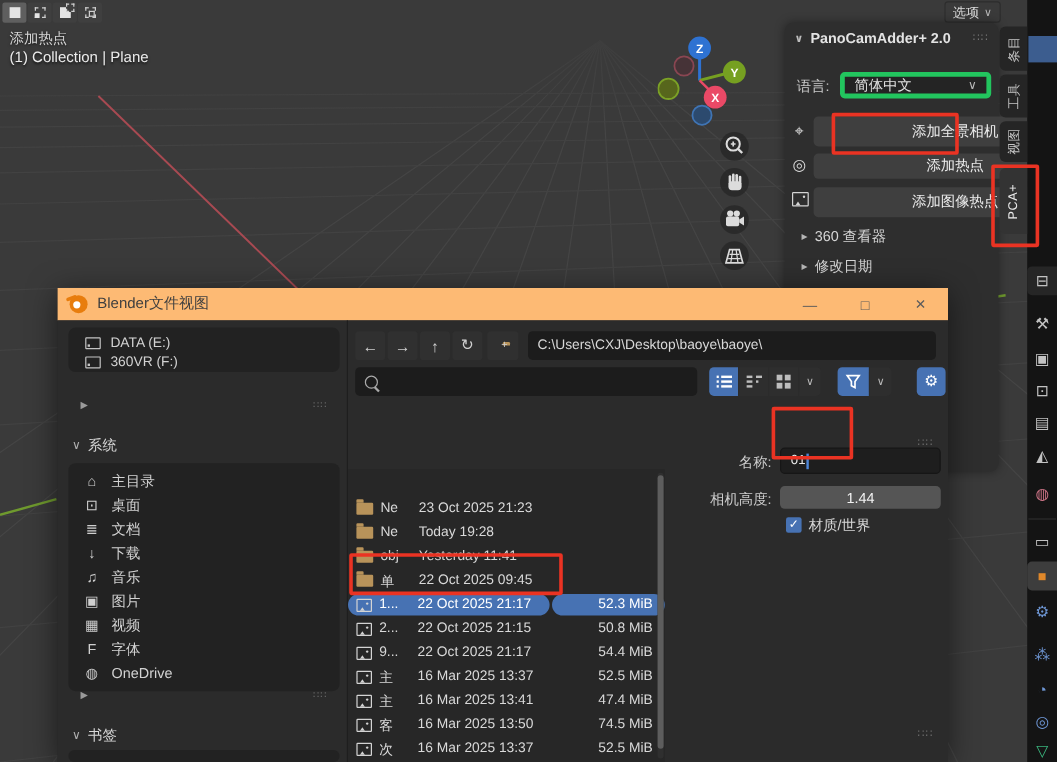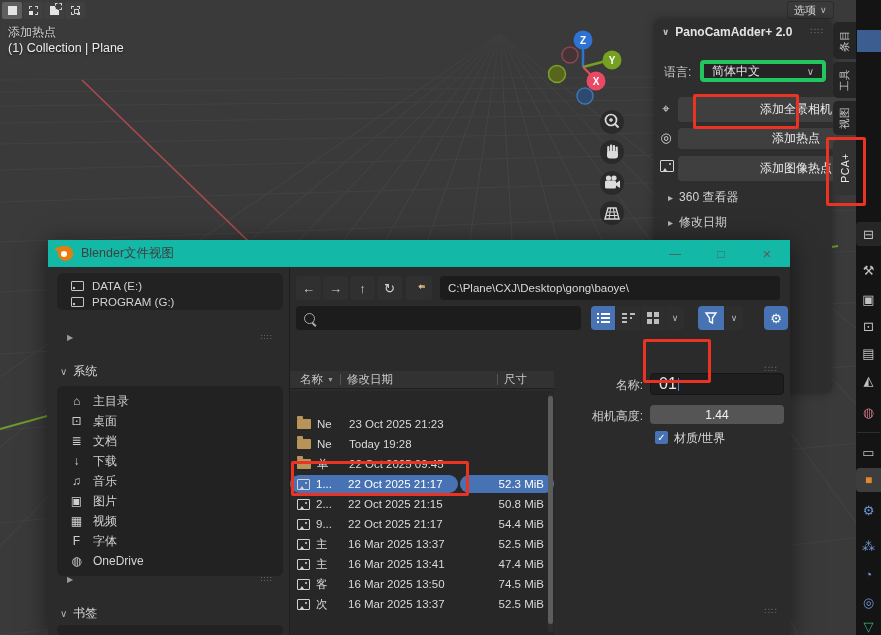--- a/index.html
+++ b/index.html
@@ -63,21 +63,21 @@
   .pt:nth-of-type(14){top:414px;}
   .tone-gray{color:#c2c2c2;}
   .tone-pink{color:#cf7588;}
   .tone-blue{color:#6e96d4;}
   .tone-green{color:#3ab37c;}
   .tone-orange{color:#e0882a;font-size:12px;}
   .pt-sep{left:857px;top:432px;width:23px;height:1px;background:#2e2e2e;}
 
   
   .dlg{left:48px;top:240px;width:742px;height:395px;background:#2a2a2a;box-shadow:0 4px 24px rgba(0,0,0,.55);}
-  .dlg-title{position:absolute;left:0;top:0;width:742px;height:27px;background:#14b8a6;display:flex;align-items:center;}
+  .dlg-title{position:absolute;left:0;top:0;width:742px;height:27px;background:#fdba74;display:flex;align-items:center;}
   .dlg-title .txt{color:#3f3f3f;font-size:12.5px;margin-left:8px;}
   .blogo{width:15px;height:15px;margin-left:10px;border-radius:50%;background:#e87d0d;position:relative;}
   .blogo::after{content:"";position:absolute;left:3px;top:5px;width:6px;height:6px;border-radius:50%;background:#fff;}
   .blogo::before{content:"";position:absolute;left:-3px;top:1px;width:9px;height:3px;border-radius:2px;background:#e87d0d;transform:rotate(-20deg);}
   .wctl{position:absolute;top:0;height:27px;width:30px;display:flex;align-items:center;justify-content:center;color:#5c5c5c;font-size:12px;}
   .dlg-body{position:absolute;left:0;top:27px;width:742px;height:368px;background:#2b2b2b;}
   .side-divider{position:absolute;left:241px;top:27px;width:1px;height:368px;background:#1e1e1e;}
 
   .sbox{position:absolute;left:9px;width:226px;background:#222222;border-radius:6px;}
   .srow{height:16px;display:flex;align-items:center;gap:8px;padding-left:12px;color:#d2d2d2;font-size:11.5px;}
@@ -118,21 +118,21 @@
   .frow.sel .seg1,.frow.sel .fsize{background:#4772b3;color:#fff;}
   .fold{width:14px;height:10px;background:#b8935a;border-radius:1px;position:relative;flex:none;}
   .fold::before{content:"";position:absolute;top:-3px;left:0;width:6px;height:3px;background:#b8935a;border-radius:1px 1px 0 0;}
   .imgic{width:13px;height:11px;border:1px solid #d4d4d4;border-radius:1px;position:relative;overflow:hidden;flex:none;box-sizing:border-box;}
   .imgic::before{content:"";position:absolute;left:0px;bottom:-3px;border:4px solid transparent;border-bottom:6px solid #d4d4d4;}
   .imgic::after{content:"";position:absolute;right:2px;top:2px;width:2px;height:2px;border-radius:50%;background:#d4d4d4;}
   .scroll{position:absolute;left:500px;top:127px;width:5px;height:238px;background:#2f2f2f;border-radius:3px;}
   .scroll .thumb{position:absolute;left:0;top:2px;width:5px;height:228px;background:#5d5d5d;border-radius:3px;}
 
   .plabel{position:absolute;color:#cccccc;font-size:12px;text-align:right;}
-  .namefield{position:absolute;left:602px;top:106px;width:134px;height:22px;background:#1e1e1e;border:1px solid #161616;border-radius:4px;color:#e8e8e8;font-size:16px;display:flex;align-items:center;padding-left:8px;box-sizing:border-box;}
+  .namefield{position:absolute;left:602px;top:106px;width:134px;height:22px;background:#1e1e1e;border:1px solid #161616;border-radius:4px;color:#e8e8e8;font-size:11px;display:flex;align-items:center;padding-left:8px;box-sizing:border-box;}
   .caret{width:1.5px;height:13px;background:#4e86d8;margin-left:1px;}
   .valfield{position:absolute;left:602px;top:138px;width:134px;height:19px;background:#555555;border-radius:4px;color:#f2f2f2;font-size:12px;display:flex;align-items:center;justify-content:center;}
   .cb{position:absolute;left:607px;top:164px;width:13px;height:13px;background:#4772b3;border-radius:2px;color:#fff;font-size:10px;line-height:13px;text-align:center;}
   .cblabel{position:absolute;left:626px;top:163px;color:#d8d8d8;font-size:12px;}
 
   .ann{position:absolute;border:3px solid #ea3323;z-index:50;border-radius:2px;}
   .gripdots{color:#6f6f6f;}
 </style>
 </head>
 <body>
@@ -381,25 +381,25 @@
     <div class="dlg-body">
       <div class="side-divider" style="top:0;height:368px;"></div>
 
       <div class="sbox" style="top:6px;padding-top:5px;">
 
           <div class="srow">
             <span class="drive"></span>
             <span>DATA (E:)</span>
           </div>
 
-
           <div class="srow">
             <span class="drive"></span>
-            <span>PROGRAM (G:)</span>
-          </div>
+            <span>360VR (F:)</span>
+          </div>
+
         </div>
       <div class="abs expand-row" style="left:9px;top:64px;width:206px;">
         <span class="tri">▶</span>
         <span class="grip gripdots">∷∷</span>
       </div>
 
       <div class="shead" style="top:96px;">
         <span class="chev">∨</span>
         <span>系统</span>
       </div>
@@ -469,21 +469,21 @@
         <div class="tbtn">↑</div>
         <div class="tbtn">↻</div>
       </div>
       <div class="abs tbtn" style="left:358px;top:9px;width:26px;">
         <span style="position:relative;display:inline-block;">
           <span class="fold" style="background:#cfcfcf;"></span>
           <span style="position:absolute;right:-4px;top:-6px;color:#cfcfcf;font-size:9px;">+</span>
         </span>
       </div>
       <div class="pathfield">
-          <span>C:\Plane\CXJ\Desktop\gong\baoye\</span>
+          <span>C:\Users\CXJ\Desktop\baoye\baoye\</span>
         </div>
 
       <div class="searchfield">
         <span class="mag"></span>
       </div>
       <div class="viewgrp">
         <div class="vbtn first on">
           <svg width="13" height="12">
             <rect x="0" y="1" width="2" height="2" fill="#fff"></rect>
               <rect x="4" y="1" width="9" height="2" fill="#fff"></rect>
@@ -517,28 +517,20 @@
           <svg width="14" height="14">
             <path d="M2 2 H12 L8.5 7 V12 L5.5 10.5 V7 Z" fill="none" stroke="#fff" stroke-width="1.4"></path>
           </svg>
         </div>
         <div class="vchev">∨</div>
       </div>
       <div class="gearbtn">
           <span>⚙</span>
         </div>
 
-      <div class="colhead">
-        <span style="margin-left:10px;">名称</span>
-        <span style="font-size:7px;margin-left:4px;color:#9a9a9a;">▼</span>
-        <span class="csep"></span>
-        <span>修改日期</span>
-        <span class="csep" style="margin-left:104px;"></span>
-        <span>尺寸</span>
-      </div>
 
       <div class="filelist">
 
           <div class="frow">
             <span class="fsize"></span>
           </div>
 
           <div class="frow">
             <span class="seg1">
               <span class="fold"></span>
@@ -552,20 +544,29 @@
           <div class="frow">
             <span class="seg1">
               <span class="fold"></span>
 
               <span class="fname">Ne</span>
               <span class="fdate">Today 19:28</span>
             </span>
             <span class="fsize"></span>
           </div>
 
+          <div class="frow">
+            <span class="seg1">
+              <span class="fold"></span>
+
+              <span class="fname">obj</span>
+              <span class="fdate">Yesterday 11:41</span>
+            </span>
+            <span class="fsize"></span>
+          </div>
 
           <div class="frow">
             <span class="seg1">
               <span class="fold"></span>
 
               <span class="fname">单</span>
               <span class="fdate">22 Oct 2025 09:45</span>
             </span>
             <span class="fsize"></span>
           </div>

